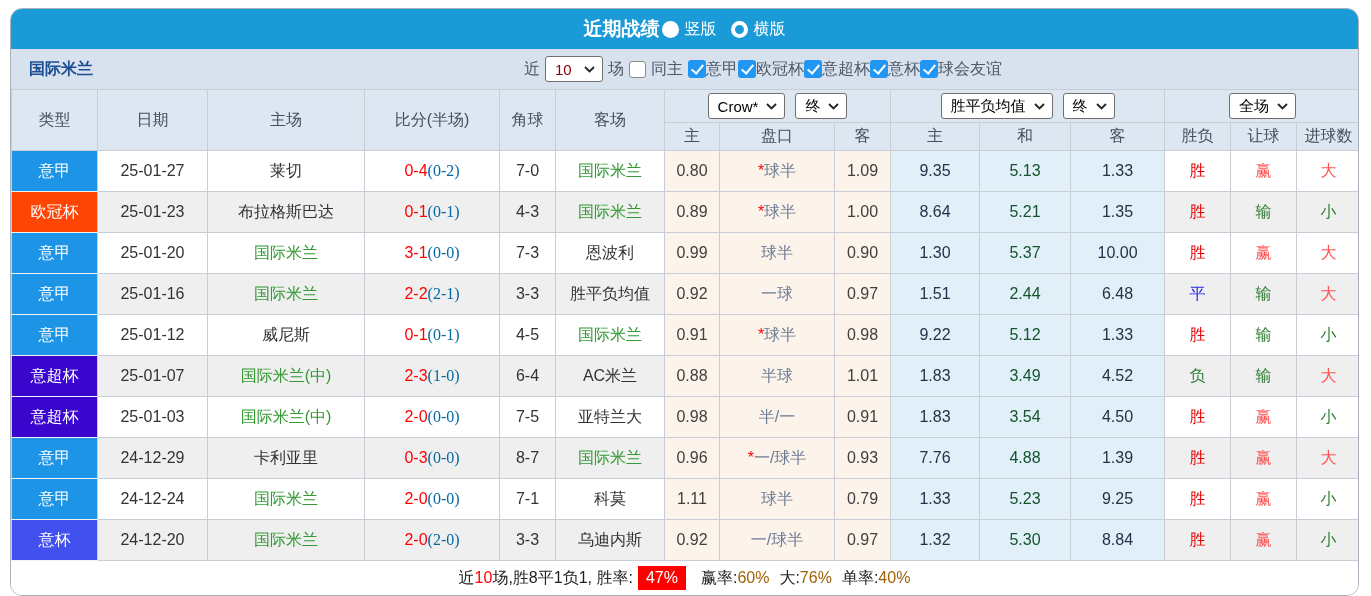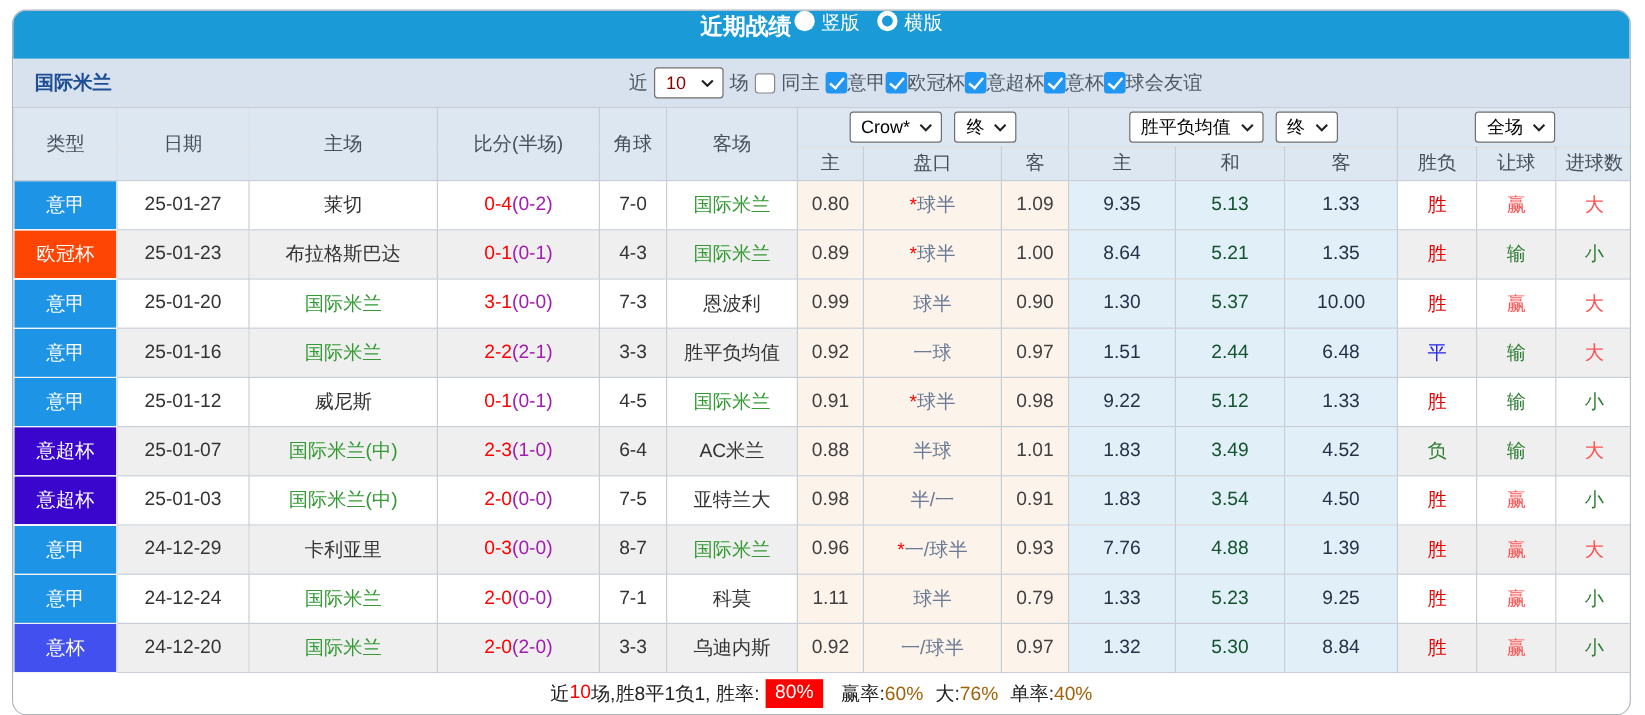--- a/index.html
+++ b/index.html
@@ -4,21 +4,21 @@
 <style>
   * { box-sizing: border-box; margin: 0; padding: 0; }
   body { background: #fff; font-family: "Liberation Sans", "DejaVu Sans", sans-serif; }
   .page {
     width: 1349px; margin: 8px auto 0 10px;
     border: 1px solid #a9b2bd; border-radius: 12px; overflow: hidden;
     background: #fff;
   }
   
   .titlebar {
-    height: 40px; background: #1a9ad6; display: flex; 
+    height: 40px; background: #1a9ad6; display: flex; align-items: center;
     justify-content: center; color: #fff;
   }
   .titlebar .title { font-size: 19px; font-weight: bold; margin-right: 2px; }
   .radio { display: inline-block; width: 17px; height: 17px; border-radius: 50%; }
   .radio.sel { background: #fff; }
   .radio.unsel { border: 4px solid #fff; background: transparent; }
   .radio-label { font-size: 16px; margin: 0 14px 0 6px; }
   .radio-label:last-child { margin-right: 0; }
   
   .filterbar {
@@ -51,21 +51,21 @@
   tbody td { height: 41px; font-size: 16px; color: #333; background: #fff; }
   tbody tr:nth-child(even) td.plain { background: #efefef; }
   td.type { color: #fff; border-bottom: 1px solid #f2f2f2; border-top: none; }
   td.odds { background: #fcf3ea; color: #404040; }
   td.odds.line { color: #6b7a95; }
   td.odds .star { color: #f00; }
   td.avg { background: #e0eff8; color: #243248; }
   td.avg.draw { color: #14532d; }
   td.team.hl { color: #339933; }
   .score-main { color: #f00; }
-  .score-half { color: #a21caf; }
+  .score-half { color: #0369a1; font-family: Liberation Serif, serif; }
   
   .summary {
     height: 34px; background: #fff; display: flex; align-items: center;
     justify-content: center; font-size: 16px; color: #222;
   }
   .summary .red-num { color: #f00; }
   .summary .win-badge { background: #f00; color: #fff; padding: 3px 8px; margin: 0 5px; }
   .summary .stat { margin-left: 10px; }
   .summary .blue-val { color: #a16207; }
   .chev { display: inline-block; }
@@ -373,19 +373,19 @@
     <td class="plain" style="color: rgb(255, 82, 82);">赢</td>
     <td class="plain" style="color: rgb(46, 125, 50);">小</td>
   </tr>
       </tbody>
   </table>
 
   <div class="summary">
     <span>近</span>
     <span class="red-num">10</span>
     <span>场,胜8平1负1, 胜率:</span>
-    <span class="win-badge">80%</span>
+    <span class="win-badge">47%</span>
     <span class="stat"><span>赢率:</span><span class="blue-val">60%</span></span>
     <span class="stat"><span>大:</span><span class="blue-val">76%</span></span>
     <span class="stat"><span>单率:</span><span class="blue-val">40%</span></span>
   </div>
 
 </div>
 
 </body></html>

